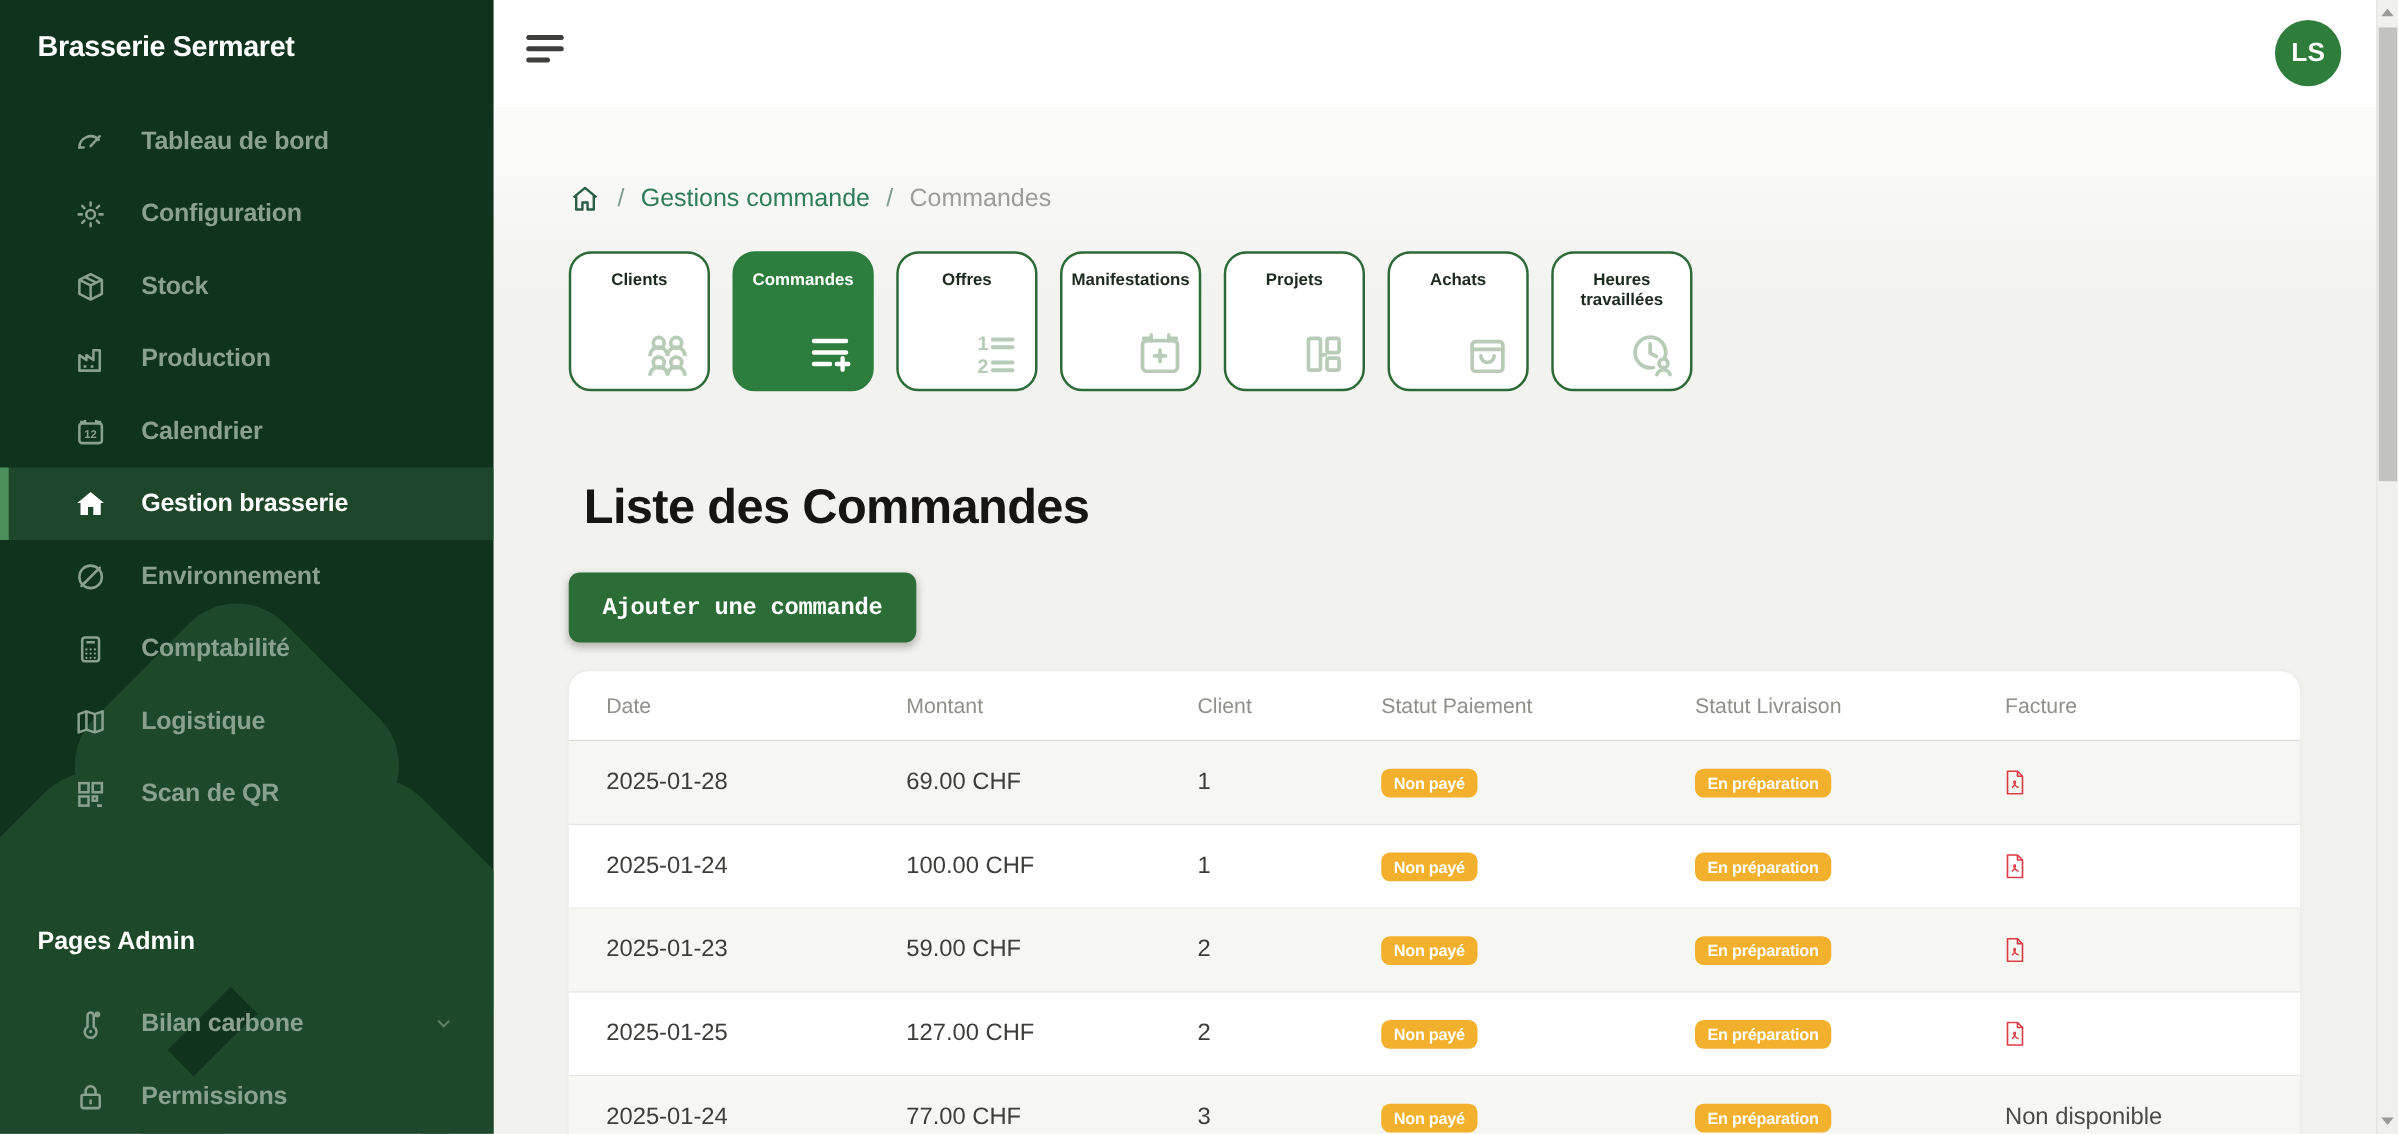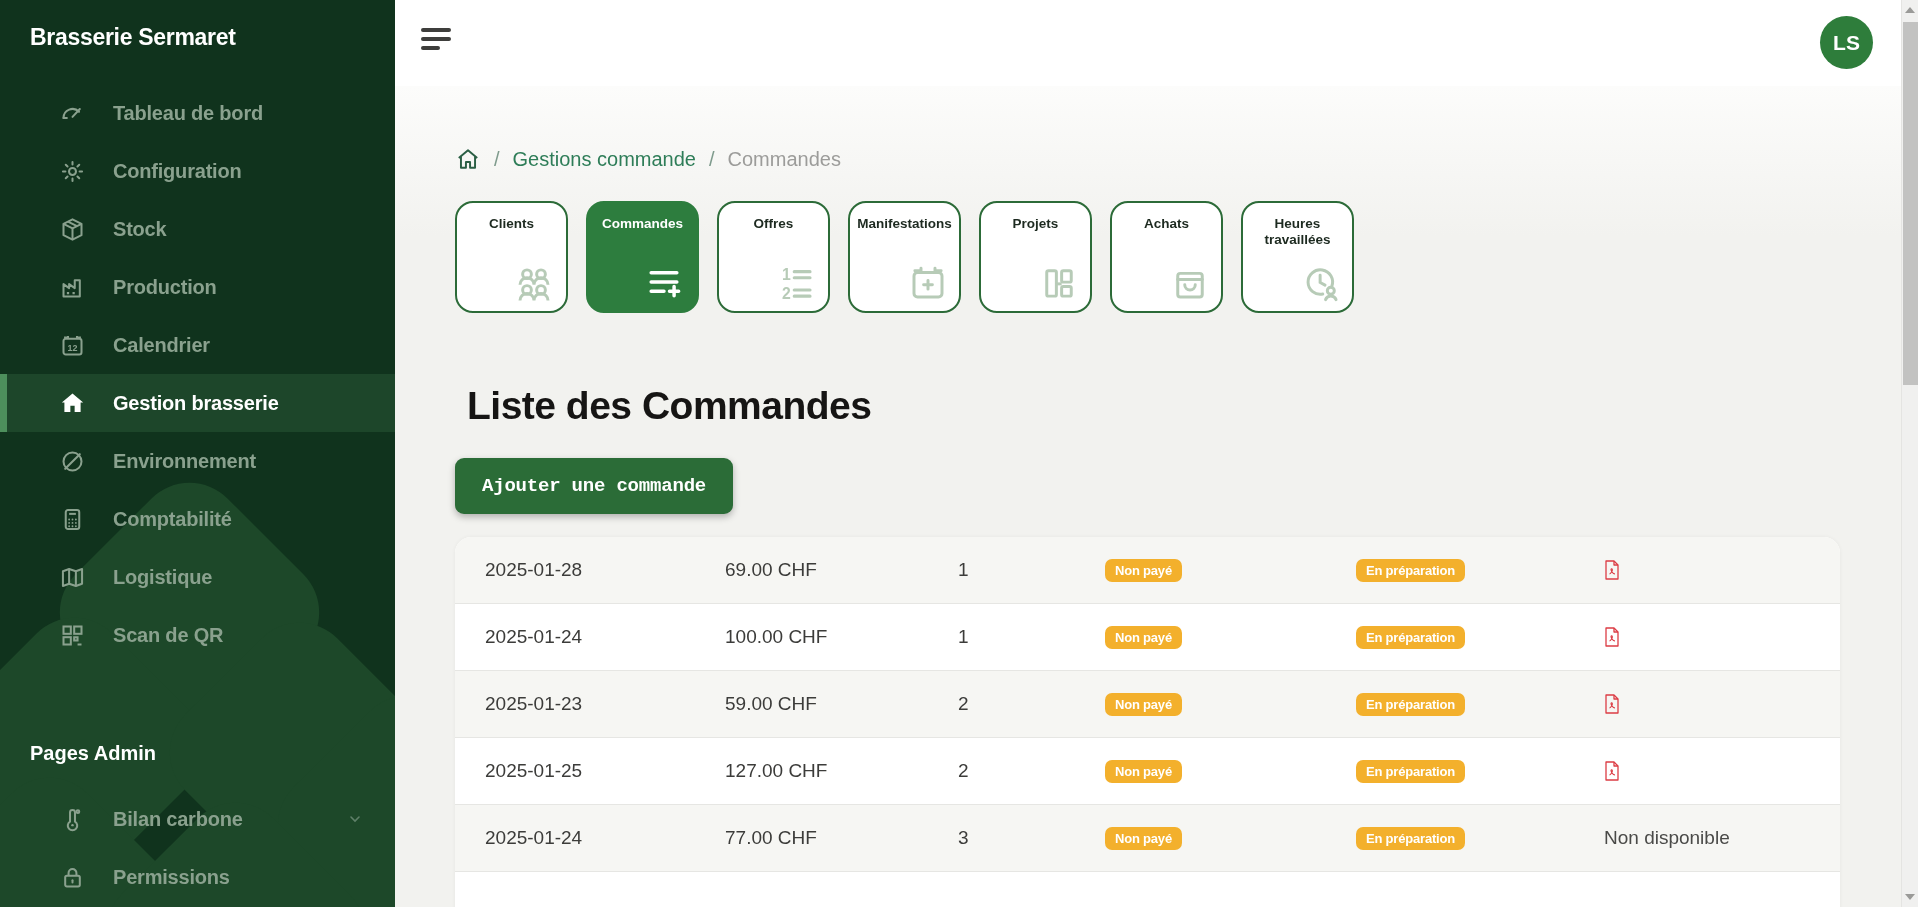--- a/index.html
+++ b/index.html
@@ -314,20 +314,28 @@
             </svg>
         </span>
       </div>
     </div>
 
     <h1 class="page-title">Liste des Commandes</h1>
 
     <button class="add-btn">Ajouter une commande</button>
 
     <section class="table-card">
+      <div class="t-grid t-head">
+        <div>Date</div>
+        <div>Montant</div>
+        <div>Client</div>
+        <div>Statut Paiement</div>
+        <div>Statut Livraison</div>
+        <div>Facture</div>
+      </div>
 
       <div class="t-grid t-row odd">
         <div>2025-01-28</div>
         <div>69.00 CHF</div>
         <div>1</div>
         <div><span class="badge">Non payé</span></div>
         <div><span class="badge">En préparation</span></div>
         <div><span class="pdf"><svg width="16" height="20" viewBox="0 0 16 20" fill="none" stroke="#dc3c44" stroke-width="1.3" stroke-linejoin="round">
                 <path d="M2 1h8l4 4v14H2z"></path>
                 <path d="M10 1v4h4"></path>

